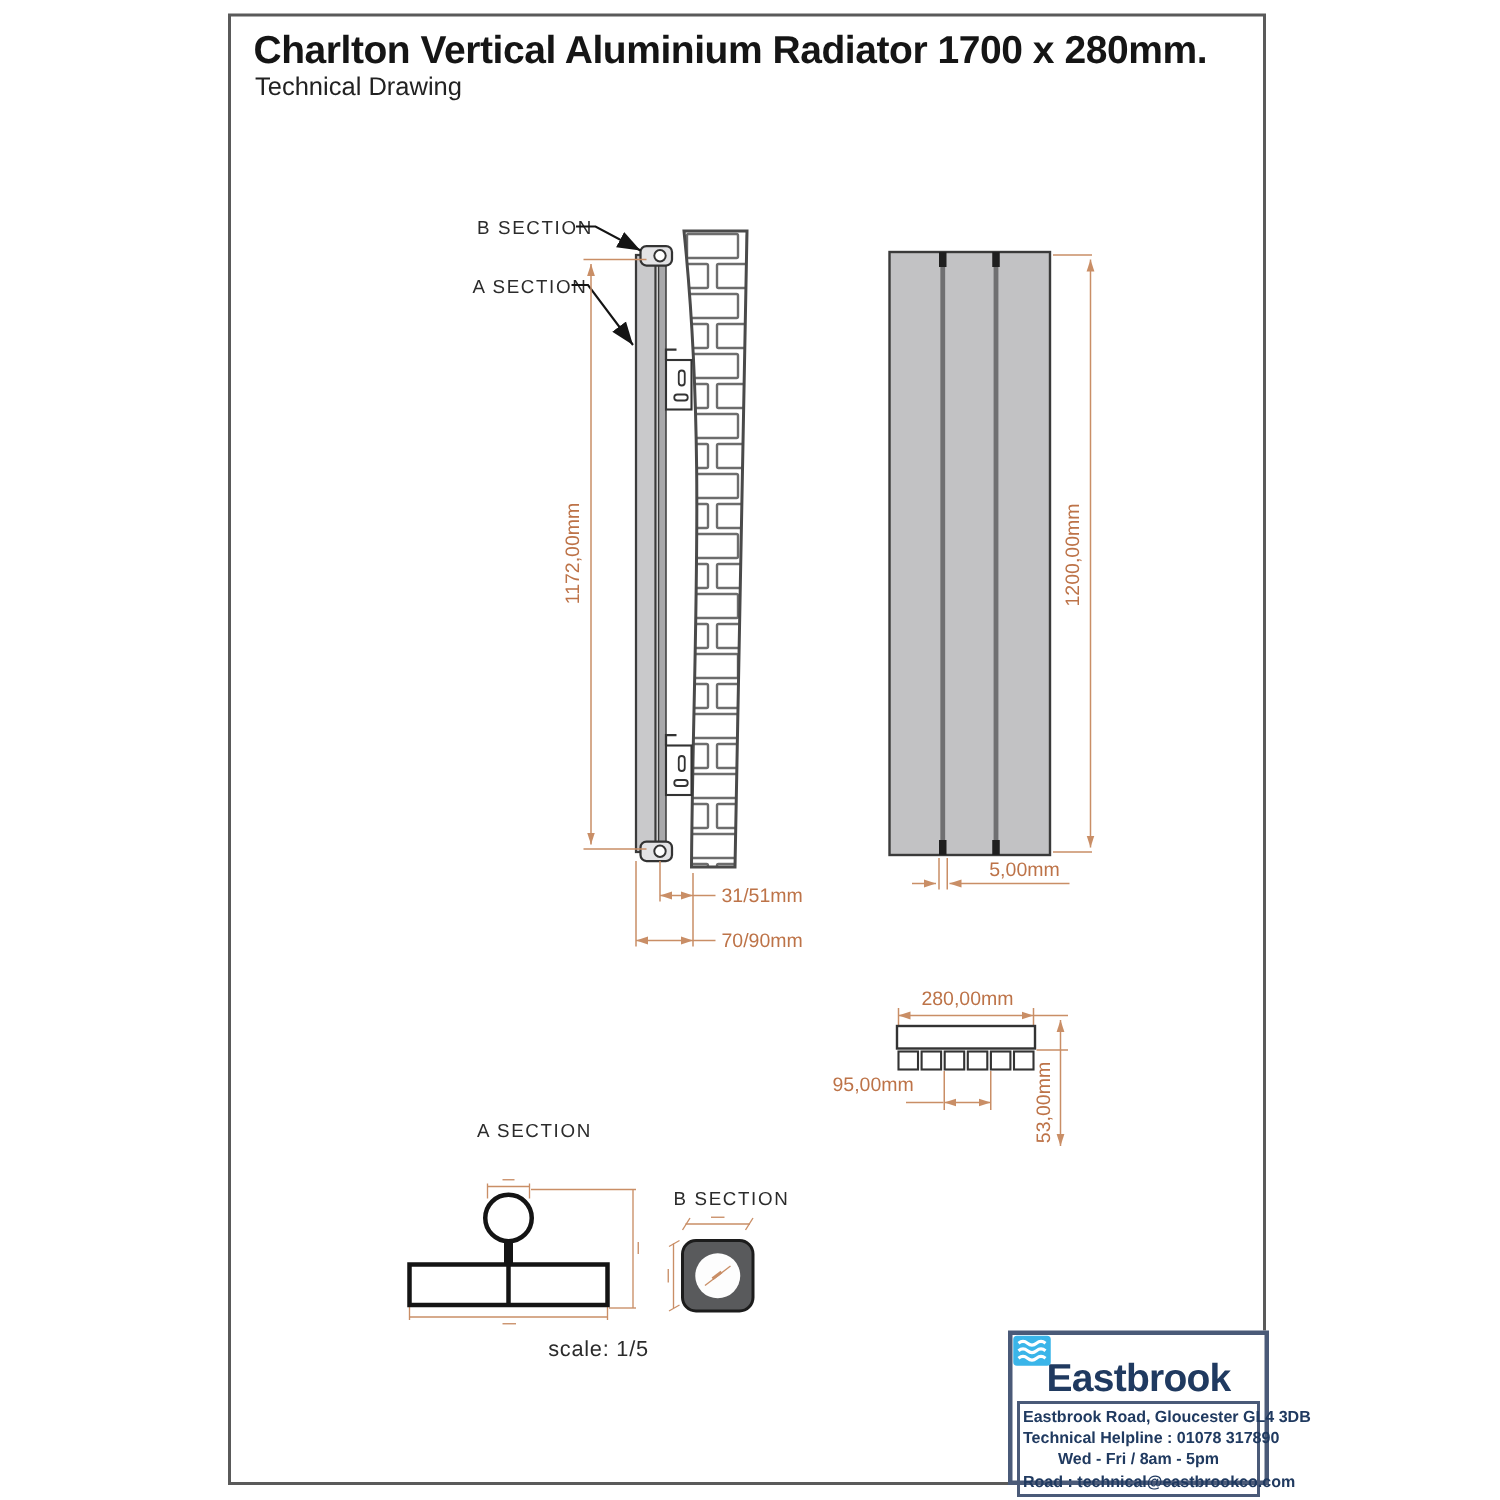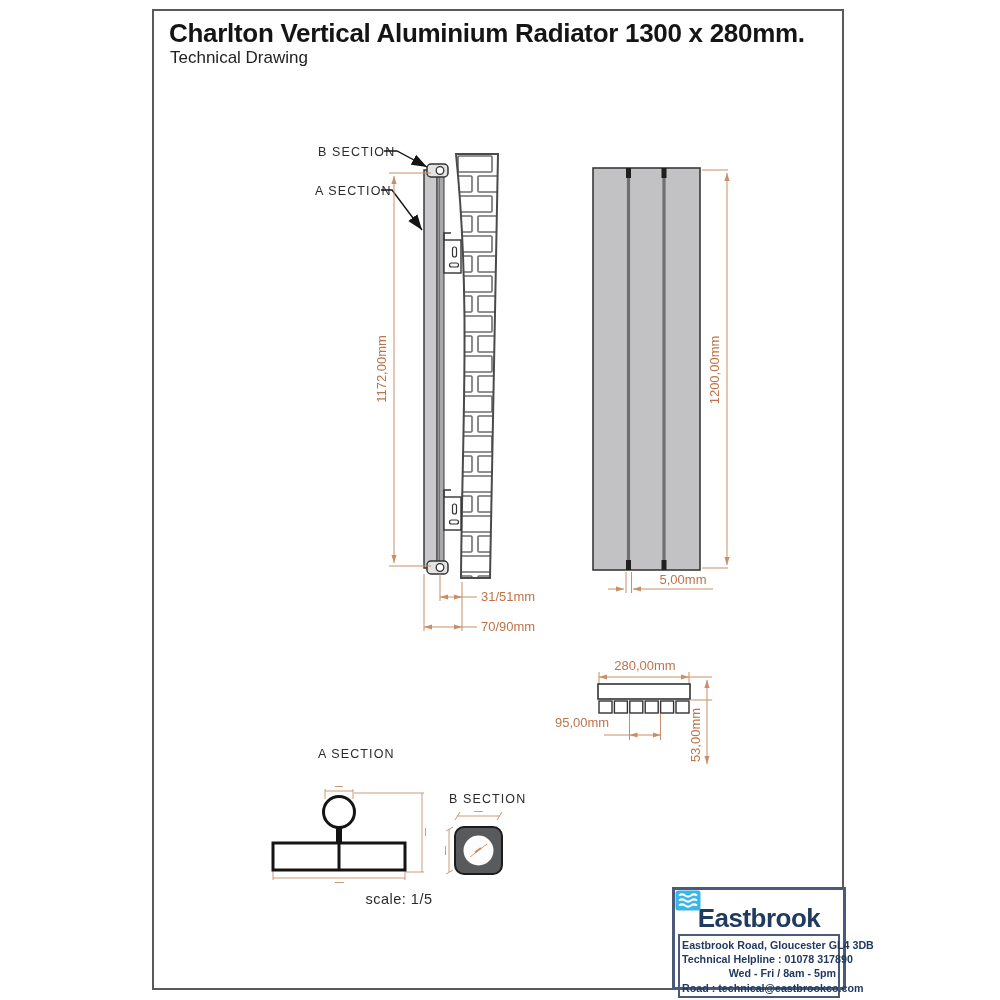--- a/index.html
+++ b/index.html
@@ -14,30 +14,30 @@
   svg{position:absolute;left:0;top:0;}
   svg text{font-family:"Liberation Sans", sans-serif;}
   .lbl{font-size:12.5px;fill:#2b2b2b;letter-spacing:1.1px;}
   .dim{font-size:13px;fill:#bd7348;}
   .scaleTxt{font-size:14.5px;fill:#2b2b2b;letter-spacing:0.5px;}
   .brand-box{position:absolute;left:672px;top:887px;width:174px;height:103px;
     border:3px solid #4a5a78;background:#fff;box-sizing:border-box;padding:12px 3px;}
   .brand-row{display:flex;align-items:center;justify-content:center;gap:5px;height:32px;}
   .brand-name{font-size:26px;font-weight:800;color:#203a60;letter-spacing:-0.5px;line-height:1;}
   .brand-inner{border:2px solid #4a5a78;box-sizing:border-box;padding:2px 2px 1px 2px;
-    text-align:right;}
+    text-align:center;}
   .brand-line{font-size:10.7px;font-weight:700;color:#203a60;line-height:14.2px;white-space:nowrap;}
 </style>
 </head>
 <body>
 
 <div id="stage">
   <div class="page-frame"></div>
 
-  <div class="title">Charlton Vertical Aluminium Radiator 1300 x 280mm.</div>
+  <div class="title">Charlton Vertical Aluminium Radiator 1700 x 280mm.</div>
   <div class="subtitle">Technical Drawing</div>
 
   <svg width="1000" height="1000" viewBox="0 0 1000 1000">
     <defs>
 
       <marker id="ao" viewBox="0 0 8 6" refX="8" refY="3" markerWidth="8" markerHeight="6" orient="auto-start-reverse">
         <path d="M8,3 L0,0.4 L0,5.6 Z" fill="#c98e66"></path>
       </marker>
       <marker id="aoe" viewBox="0 0 8 6" refX="8" refY="3" markerWidth="8" markerHeight="6" orient="auto">
         <path d="M8,3 L0,0.4 L0,5.6 Z" fill="#c98e66"></path>

